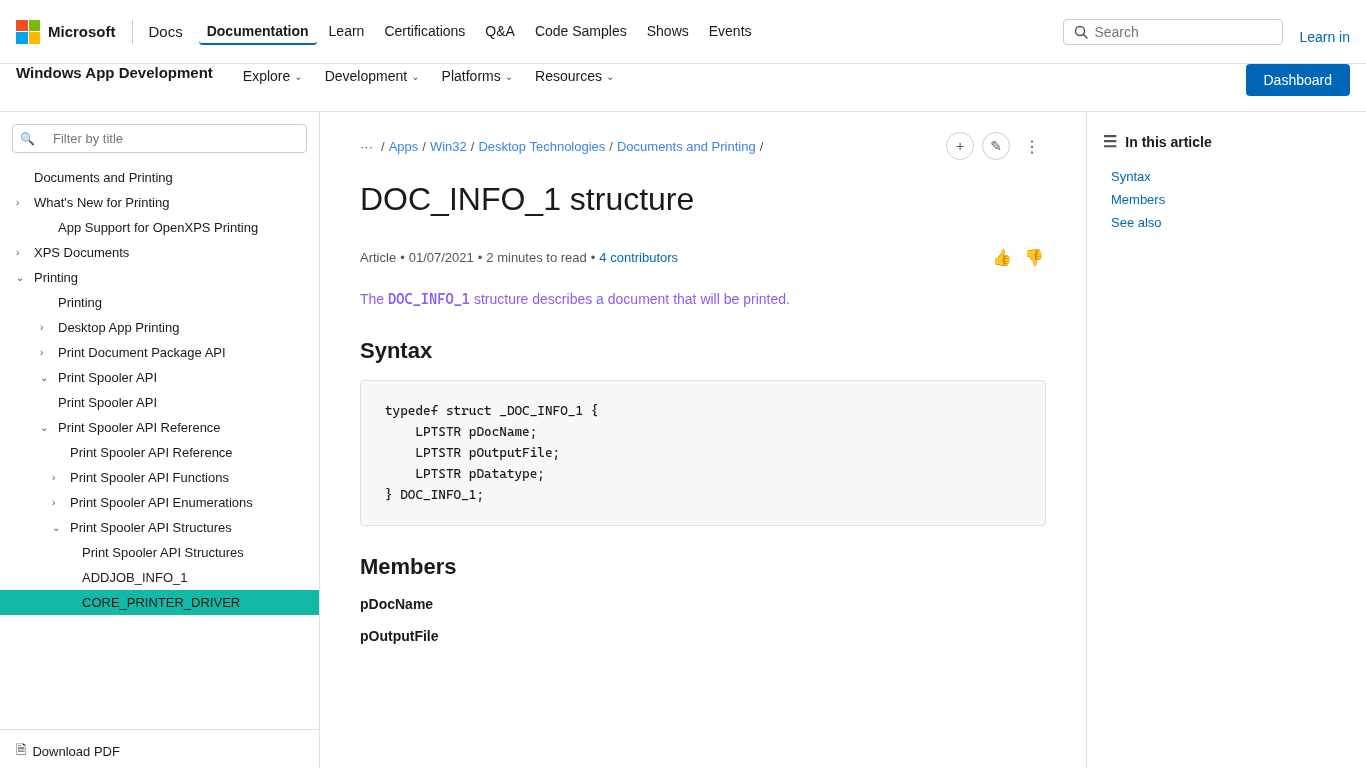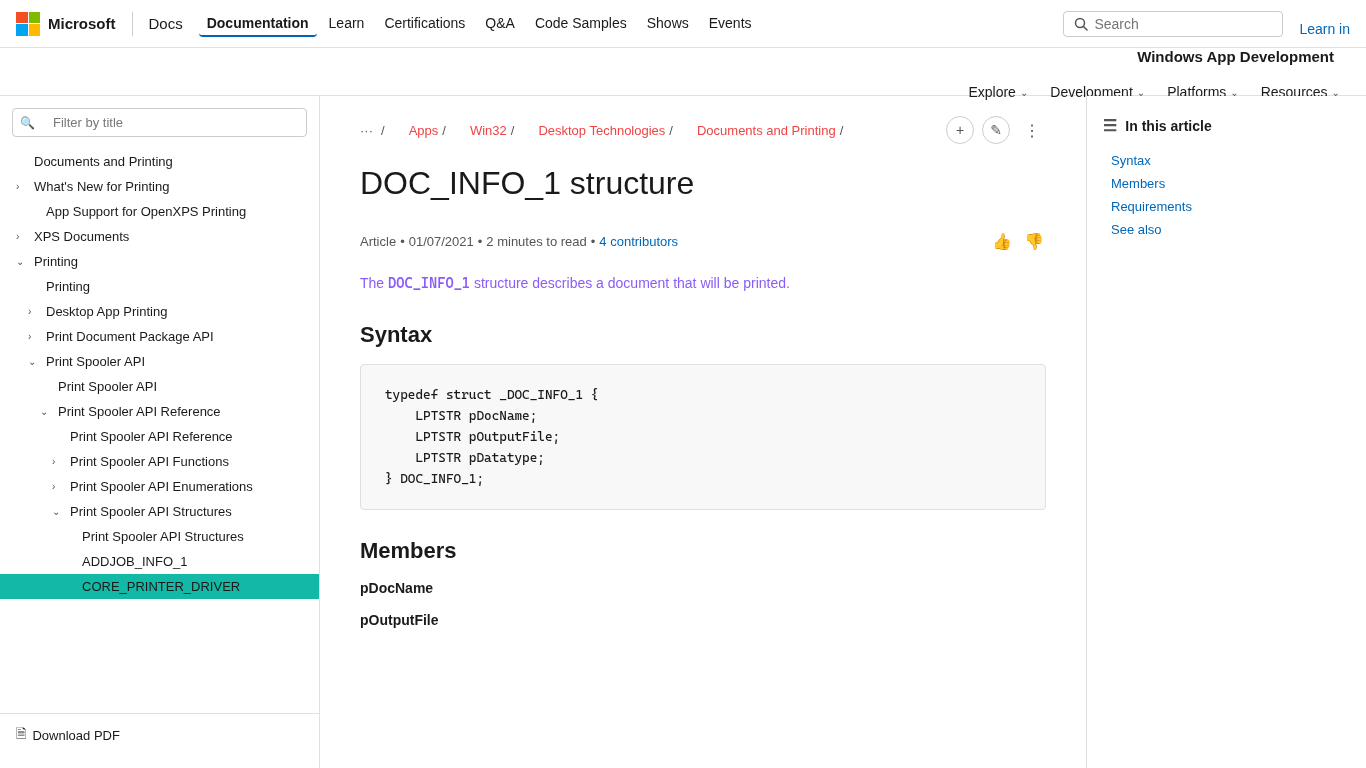--- a/index.html
+++ b/index.html
@@ -1,20 +1,20 @@
 <!DOCTYPE html>
 <html><head>
   <meta charset="utf-8">
   <style>
     * { box-sizing: border-box; margin: 0; padding: 0; }
     body { font-family: 'Segoe UI', Arial, sans-serif; font-size: 14px; color: #1a1a1a; background: #fff; }
 
     
     .top-nav {
-      display: flex; align-items: center; height: 48px;
+      display: flex; align-items: center; height: 64px;
       border-bottom: 1px solid #e0e0e0; padding: 0 16px; gap: 16px;
       background: #fff; position: sticky; top: 0; z-index: 100;
     }
     .ms-logo { display: flex; align-items: center; gap: 8px; text-decoration: none; }
     .ms-logo-grid { width: 24px; height: 24px; display: grid; grid-template-columns: 1fr 1fr; gap: 1px; }
     .ms-logo-grid span:nth-child(1) { background: #f25022; }
     .ms-logo-grid span:nth-child(2) { background: #7fba00; }
     .ms-logo-grid span:nth-child(3) { background: #00a4ef; }
     .ms-logo-grid span:nth-child(4) { background: #ffb900; }
     .ms-logo-text { font-size: 15px; font-weight: 600; color: #1a1a1a; }
@@ -30,24 +30,23 @@
     .search-box {
       display: flex; align-items: center; border: 1px solid #ccc;
       border-radius: 4px; padding: 4px 10px; width: 220px; gap: 6px;
     }
     .search-box input { border: none; outline: none; font-size: 14px; width: 100%; color: #555; }
     .search-icon-svg { color: #555; flex-shrink: 0; }
     .sign-in-btn { color: #0067b8; font-size: 14px; text-decoration: none; margin-left: 16px; white-space: nowrap; }
 
     
     .secondary-nav {
-      display: flex; align-items: flex-end; height: 48px;
-      border-bottom: 1px solid #e0e0e0; padding: 0 16px; gap: 15px;
+      display: flex; align-items: flex-start; height: 48px;
+      border-bottom: 1px solid #e0e0e0; padding: 0 16px; gap: 4px;
       background: #fff;
-      flex-direction: column;
     }
     .secondary-nav .app-title { font-size: 15px; font-weight: 600; color: #1a1a1a; margin-right: 16px; }
     .secondary-nav-links { display: flex; align-items: center; gap: 2px; }
     .secondary-nav-links .nav-item {
       display: flex; align-items: center; gap: 4px;
       font-size: 14px; color: #1a1a1a; padding: 4px 10px;
       border-radius: 4px; cursor: pointer; text-decoration: none;
     }
     .chevron-down { font-size: 10px; color: #555; }
     .dashboard-btn {
@@ -75,21 +74,21 @@
     .sidebar-filter input::placeholder { color: #777; }
     .sidebar-filter-icon {
       position: absolute; left: 8px; top: 50%; transform: translateY(-50%);
       color: #555; font-size: 12px;
     }
     .sidebar-items { flex: 1; overflow-y: auto; }
     .sidebar-item {
       display: flex; align-items: center; padding: 5px 16px;
       font-size: 13px; cursor: pointer; color: #1a1a1a; gap: 4px;
     }
-    .sidebar-item.indent-1 { padding-left: 28px; }
+    .sidebar-item.indent-1 { padding-left: 40px; }
     .sidebar-item.indent-2 { padding-left: 40px; }
     .sidebar-item.indent-3 { padding-left: 52px; }
     .sidebar-item.indent-4 { padding-left: 64px; }
     .sidebar-item.active { background: #14b8a6; }
     .sidebar-item .expand-icon { font-size: 10px; color: #555; margin-right: 2px; min-width: 12px; }
     .sidebar-item a { color: #1a1a1a; text-decoration: none; }
     .sidebar-download {
       padding: 10px 16px; font-size: 13px; color: #1a1a1a;
       border-top: 1px solid #e0e0e0; display: flex; align-items: center; gap: 6px;
       cursor: pointer; margin-top: auto;
@@ -100,21 +99,21 @@
       flex: 1; overflow-y: auto; padding: 0;
       display: flex; gap: 0;
     }
     .article-content { flex: 1; padding: 20px 40px 40px; max-width: none; }
 
     
     .breadcrumb {
       display: flex; align-items: center; gap: 4px;
       font-size: 13px; color: #555; margin-bottom: 20px; flex-wrap: wrap;
     }
-    .breadcrumb a { color: #ef4444; text-decoration: none; margin-left: 20px; }
+    .breadcrumb a { color: #3b82f6; text-decoration: none; }
     .breadcrumb-sep { color: #555; }
     .breadcrumb-dots { color: #555; margin-right: 4px; }
     .breadcrumb-actions { margin-left: auto; display: flex; align-items: center; gap: 8px; }
     .breadcrumb-btn {
       background: none; border: 1px solid #ccc; border-radius: 50%;
       width: 28px; height: 28px; cursor: pointer; display: flex;
       align-items: center; justify-content: center; font-size: 14px; color: #555;
     }
     .breadcrumb-more { background: none; border: none; cursor: pointer; color: #555; font-size: 16px; padding: 2px 6px; }
 
@@ -362,18 +361,17 @@
 
     </article>
 
     <aside class="right-sidebar">
       <div class="toc-header">
         <span class="toc-icon">☰</span>
         <span>In this article</span>
       </div>
       <a href="#syntax" class="toc-item">Syntax</a>
       <a href="#members" class="toc-item">Members</a>
-      <a href="#requirements" class="toc-item">Requirements</a>
       <a href="#see-also" class="toc-item">See also</a>
     </aside>
   </div>
 
 </div>
 
 </body></html>

